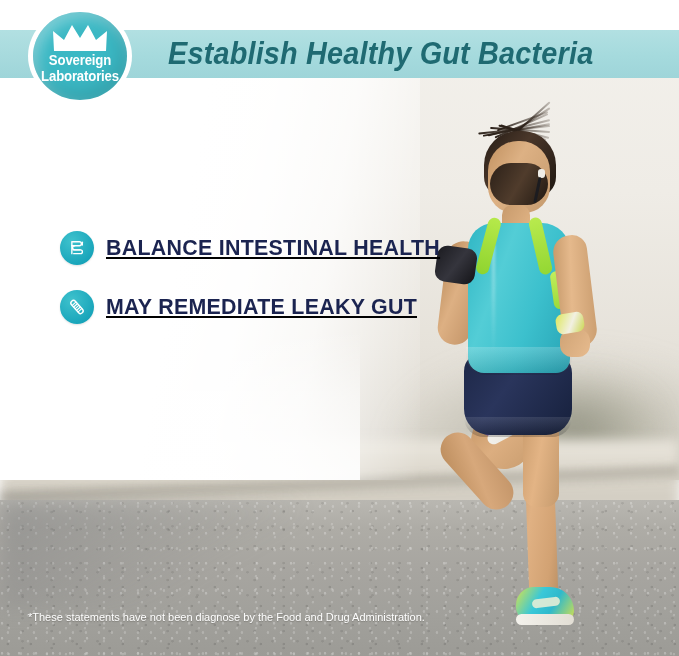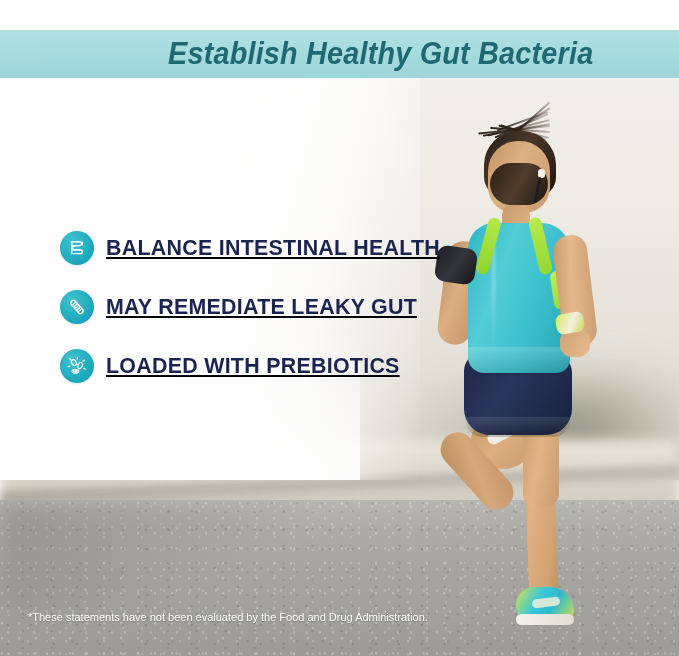--- a/index.html
+++ b/index.html
@@ -247,20 +247,33 @@
   </div>
 
   <div class="whitepanel"></div>
   <div class="whitepanel-b"></div>
   <div class="topwhite"></div>
 
   <div class="banner"></div>
   <div class="banner-cap"></div>
   <div class="banner-title">Establish Healthy Gut Bacteria</div>
 
+  <div class="logo">
+    <div class="logo-ring"></div>
+    <div class="logo-disc"></div>
+    <div class="logo-crown">
+      <svg viewBox="0 0 56 28" width="56" height="28" aria-hidden="true">
+        <path d="M2 27 L1 7 L12 16 L20 1 L28 14 L36 1 L44 16 L55 7 L54 27 Z" fill="#ffffff"></path>
+      </svg>
+    </div>
+    <div class="logo-text">
+      <span>Sovereign</span>
+      <span>Laboratories</span>
+    </div>
+  </div>
 
   <div class="bullets">
 
     <div class="brow">
       <div class="bicon">
         <svg viewBox="0 0 24 24" width="22" height="22" aria-hidden="true">
           <g fill="none" stroke="#ffffff" stroke-width="1.5" stroke-linecap="round">
             <path d="M7 5.2h7.6a2.2 2.2 0 0 1 0 4.4H9.4a2.2 2.2 0 0 0 0 4.4h6"></path>
             <path d="M6.2 9.6h3.2"></path>
             <path d="M7.6 14h8.2a2.1 2.1 0 0 1 0 4.2H8.4"></path>
@@ -284,34 +297,20 @@
                 <path d="M9.4 12h5.2"></path>
               <path d="M9.4 14.4h5.2"></path>
                 <path d="M9.4 16.8h5.2"></path>
             </g>
           </g>
         </svg>
       </div>
       <div class="btext">MAY REMEDIATE LEAKY GUT</div>
     </div>
 
-    <div class="brow">
-      <div class="bicon">
-        <svg viewBox="0 0 24 24" width="22" height="22" aria-hidden="true">
-          <g fill="none" stroke="#ffffff" stroke-width="1.3" stroke-linecap="round">
-            <ellipse cx="8.6" cy="8.4" rx="2.4" ry="3.4" transform="rotate(-35 8.6 8.4)"></ellipse>
-            <ellipse cx="15.4" cy="11.4" rx="2.3" ry="3.6" transform="rotate(25 15.4 11.4)"></ellipse>
-            <path d="M5.4 5.2l-1.3-1.3M12.2 4.6l.4-1.8M18.6 6.6l1.5-1.1M19.4 14.6l1.6.8M4.2 12.2l-1.7.5"></path>
-            <rect x="6.6" y="16.2" width="7.4" height="3.2" rx="1.6"></rect>
-            <path d="M8.2 16.4v3M10 16.4v3M11.8 16.4v3"></path>
-          </g>
-        </svg>
-      </div>
-      <div class="btext">LOADED WITH PREBIOTICS</div>
-    </div>
 
   </div>
 
   <div class="disclaimer">
-    <span>*These statements have not been evaluated by the Food and Drug Administration.</span>
+    <span>*These statements have not been diagnose by the Food and Drug Administration.</span>
   </div>
 
 </div>
 
 </body></html>

